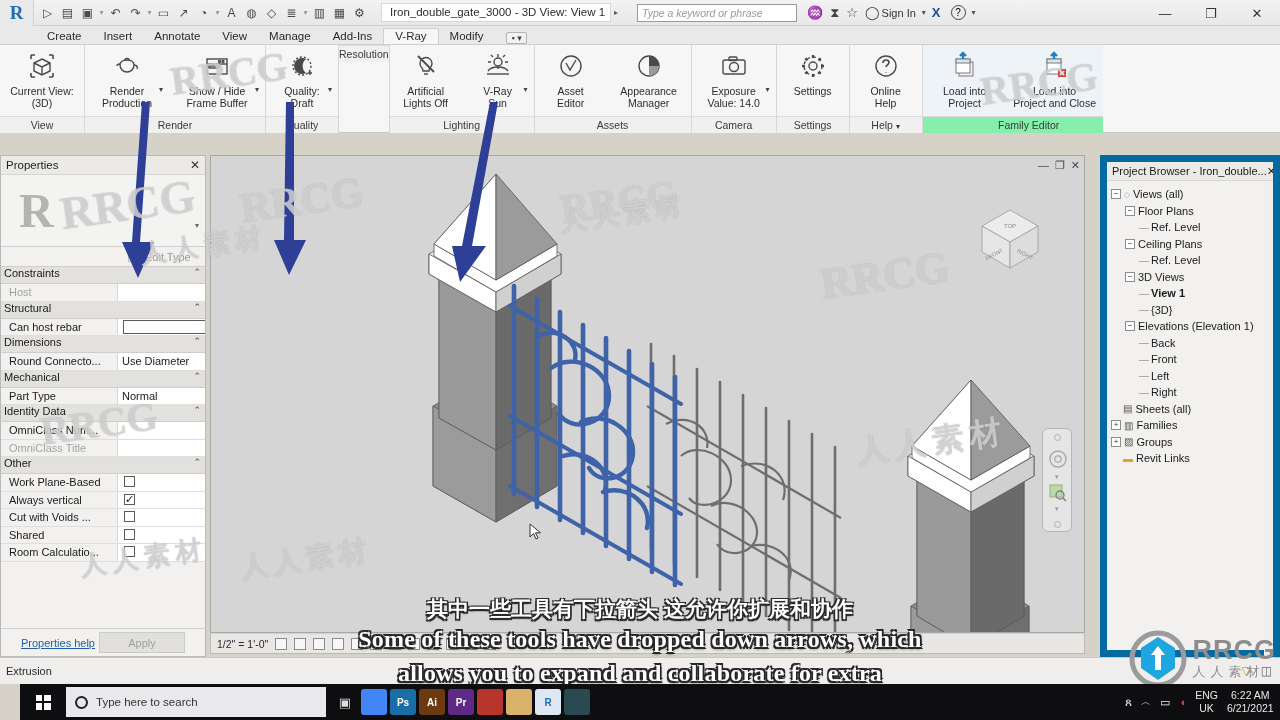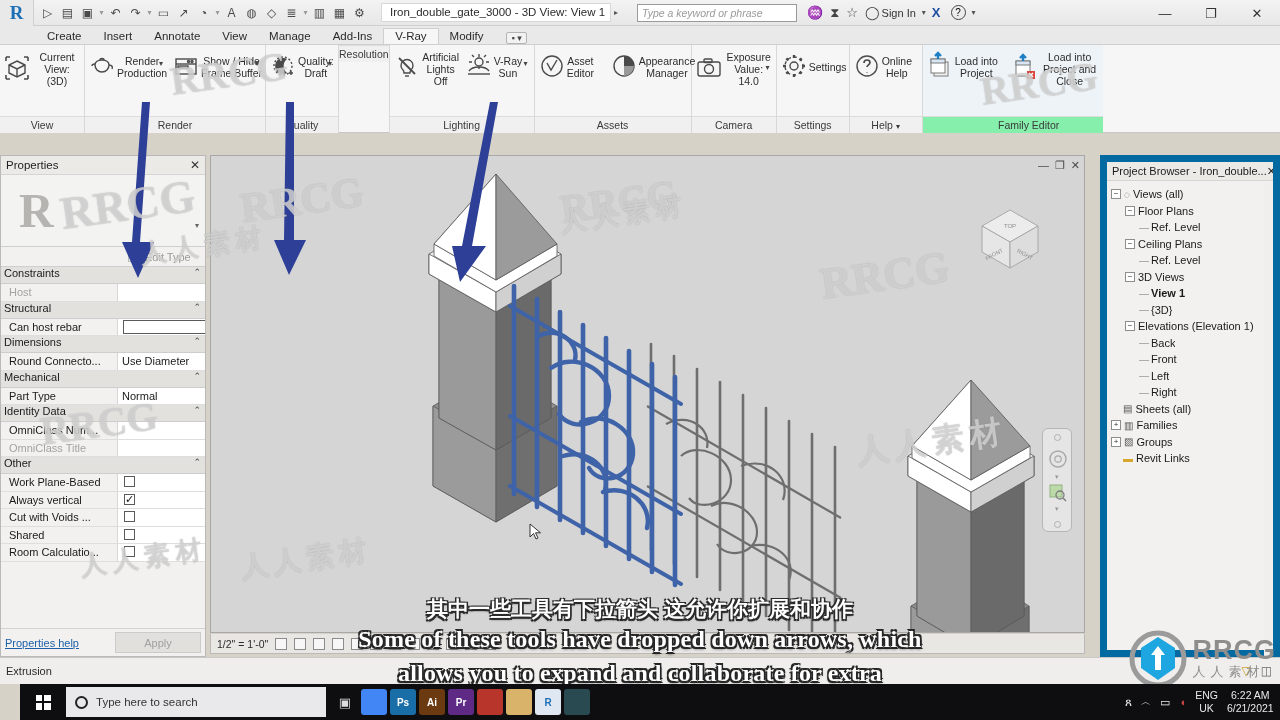--- a/index.html
+++ b/index.html
@@ -78,21 +78,21 @@
   .rgroup { display: flex; flex-direction: column; height: 88px; position: relative; }
   .rgroup .items { flex: 1; display: flex; align-items: flex-start; padding-top: 4px; }
   .rgroup .gname {
     height: 17px; line-height: 17px; text-align: center; font-size: 10.5px;
     color: #3a3a3a; background: #f0f0f0; border-top: 1px solid #dcdcdc;
   }
   .rgroup.family .gname { background: #86efac; padding-left: 32px; }
   .rgroup.family .items { background: #eef3f8; }
   .gsep { width: 1px; background: #d8d8d8; height: 88px; }
   .rbtn {
-    width: 72px; display: flex; flex-direction: row; align-items: center;
+    width: 72px; display: flex; flex-direction: column; align-items: center;
     cursor: default; position: relative; padding: 0 2px;
   }
   .rbtn.wide { width: 84px; }
   .rbtn.xwide { width: 96px; }
   .rbtn .ic { height: 34px; display: flex; align-items: center; justify-content: center; }
   .rbtn .lb {
     font-size: 10.5px; color: #2d2d2d; text-align: center; line-height: 12px;
     margin-top: 2px; white-space: pre-line;
   }
   .rbtn .dd { font-size: 8px; color: #444; position: absolute; right: 6px; bottom: 15px; }
@@ -157,21 +157,21 @@
   .cbx {
     width: 11px; height: 11px; border: 1px solid #5a5a5a; background: #fff;
     margin: 2px 0 0 2px; display: inline-block; position: relative;
   }
   .cbx.on::after {
     content: "✓"; position: absolute; left: 0px; top: -4px;
     font-size: 11px; color: #111;
   }
   .props-ft {
     height: 28px; display: flex; align-items: center; justify-content: space-between;
-    padding: 0 4px; border-top: 1px solid #d2d2d2; background: #f2f1ef;
+    padding: 0 20px; border-top: 1px solid #d2d2d2; background: #f2f1ef;
   }
   .props-ft .help {
     font-size: 11px; color: #1d5fa8; text-decoration: underline;
   }
   .props-ft .apply {
     width: 86px; height: 21px; background: #e2e0dd; border: 1px solid #cbcbcb;
     font-size: 11px; color: #a0a0a0; display: flex; align-items: center; justify-content: center;
   }
 
   

